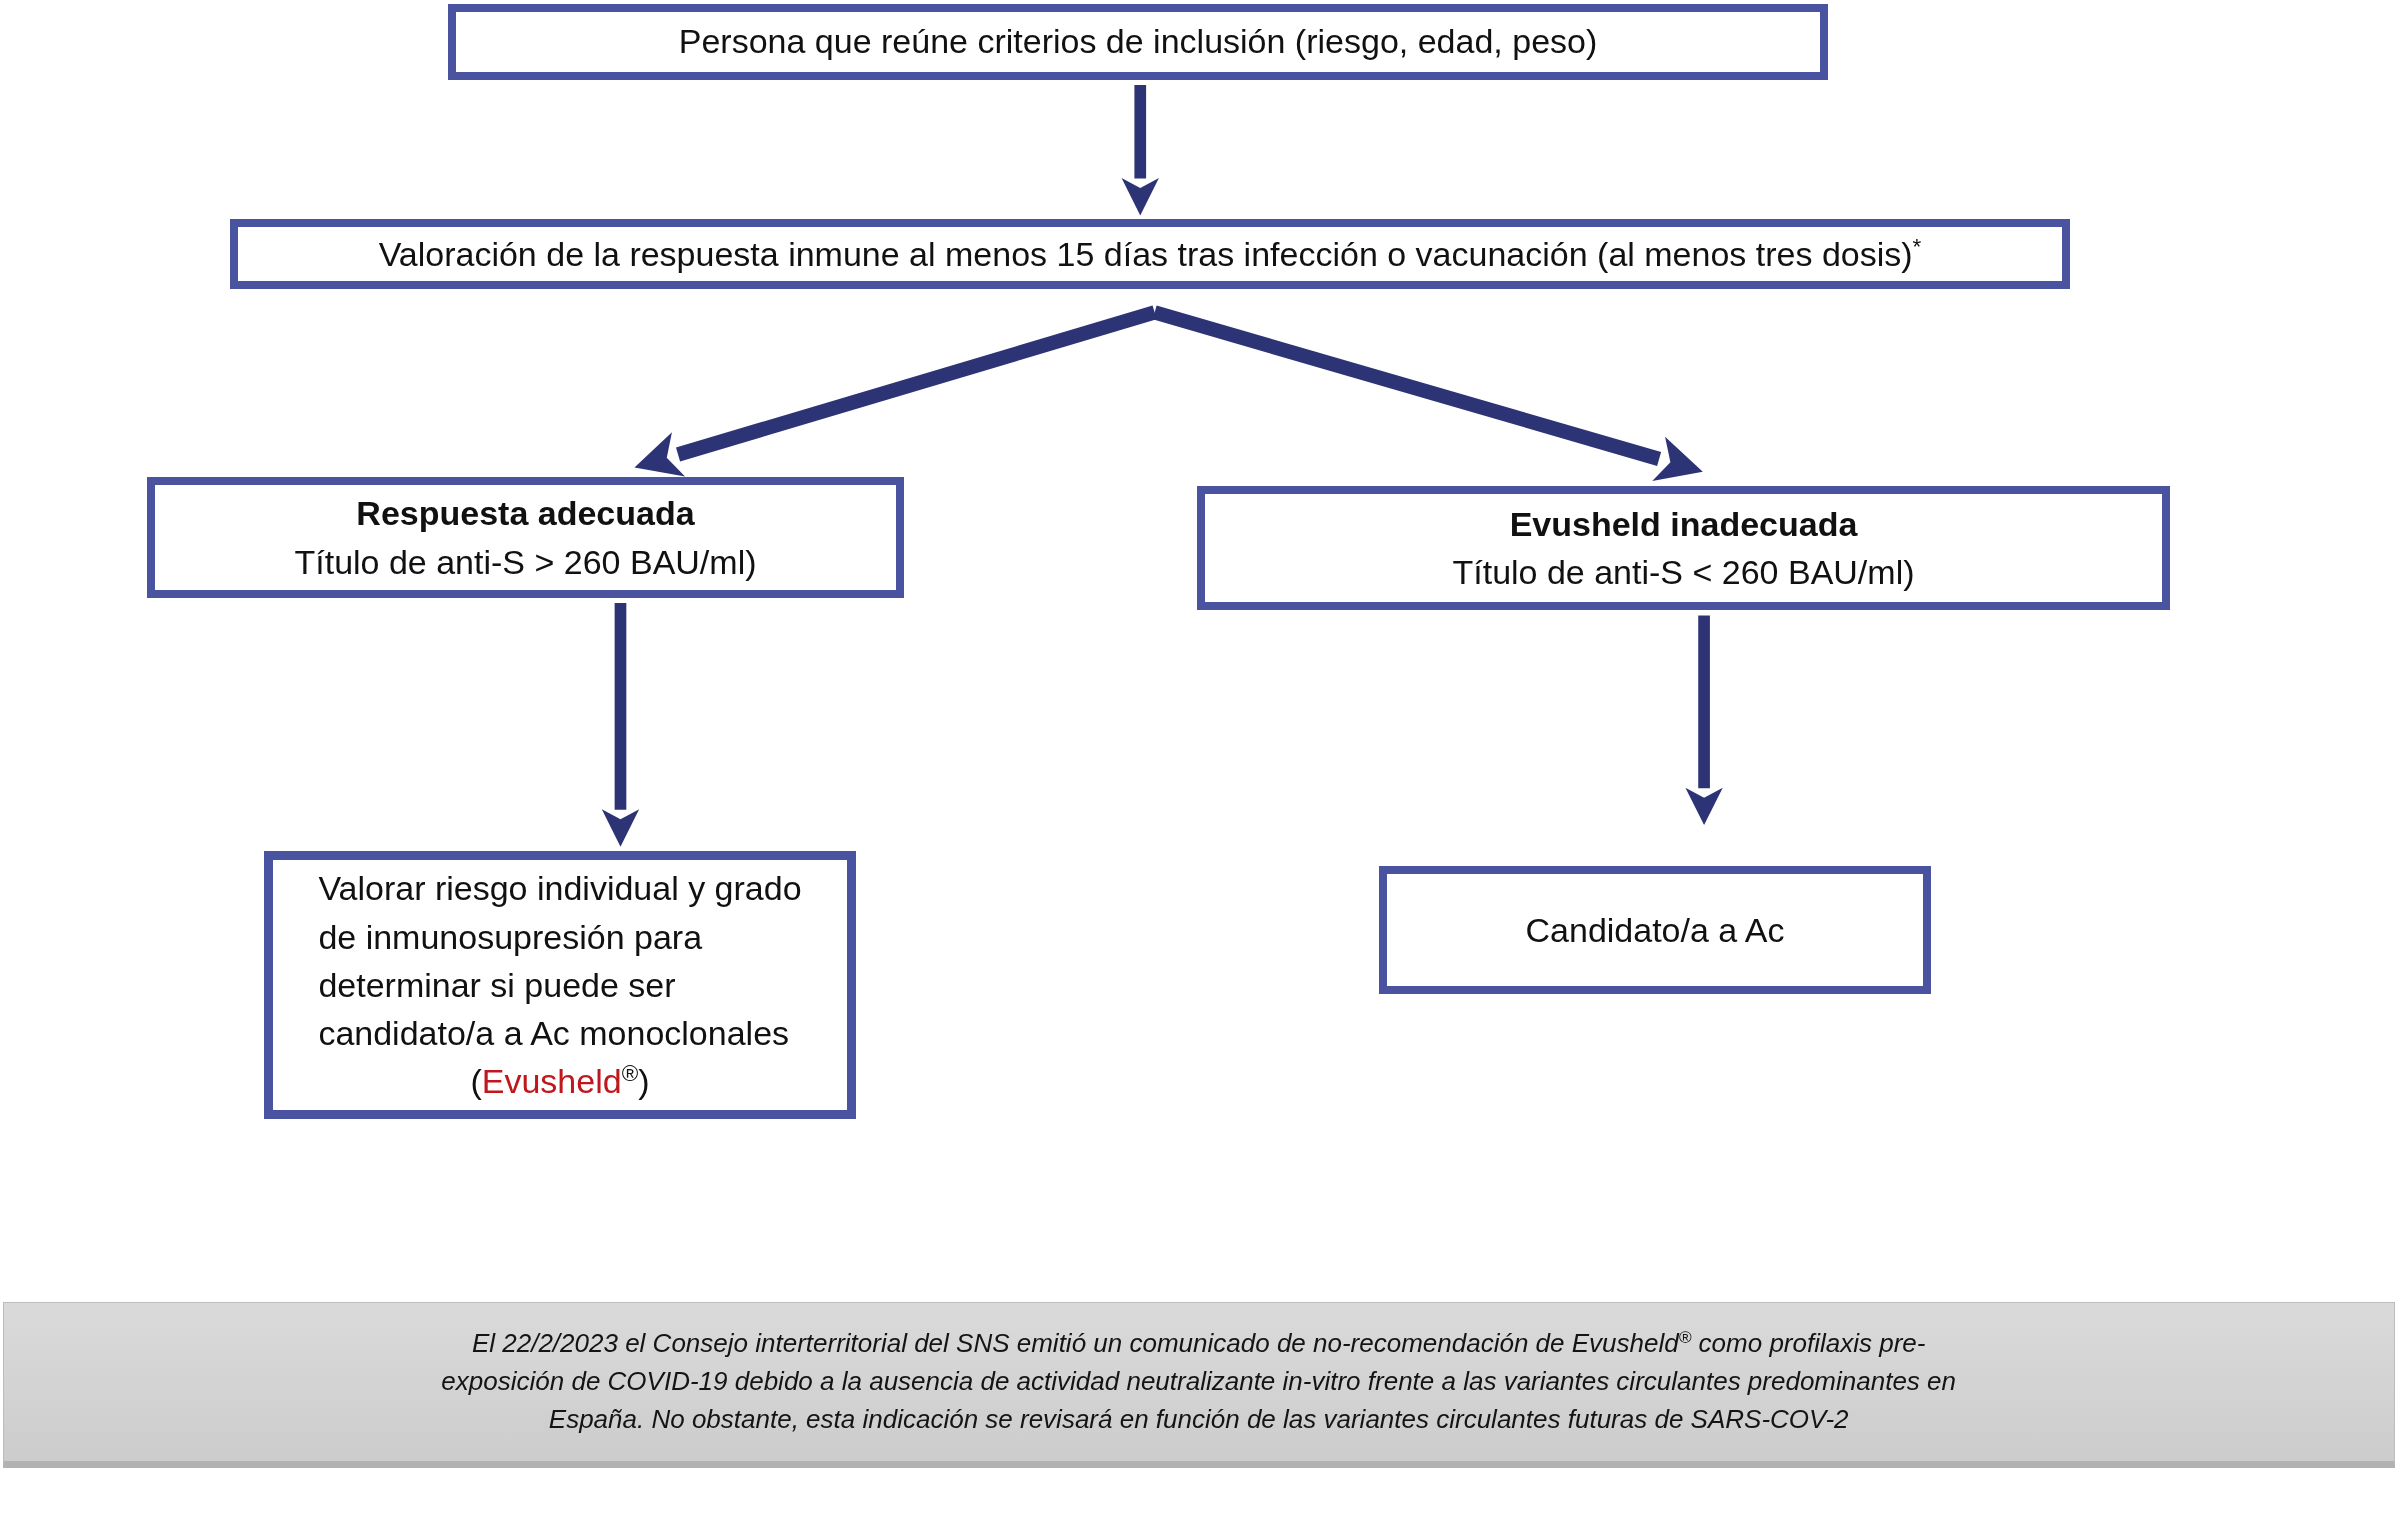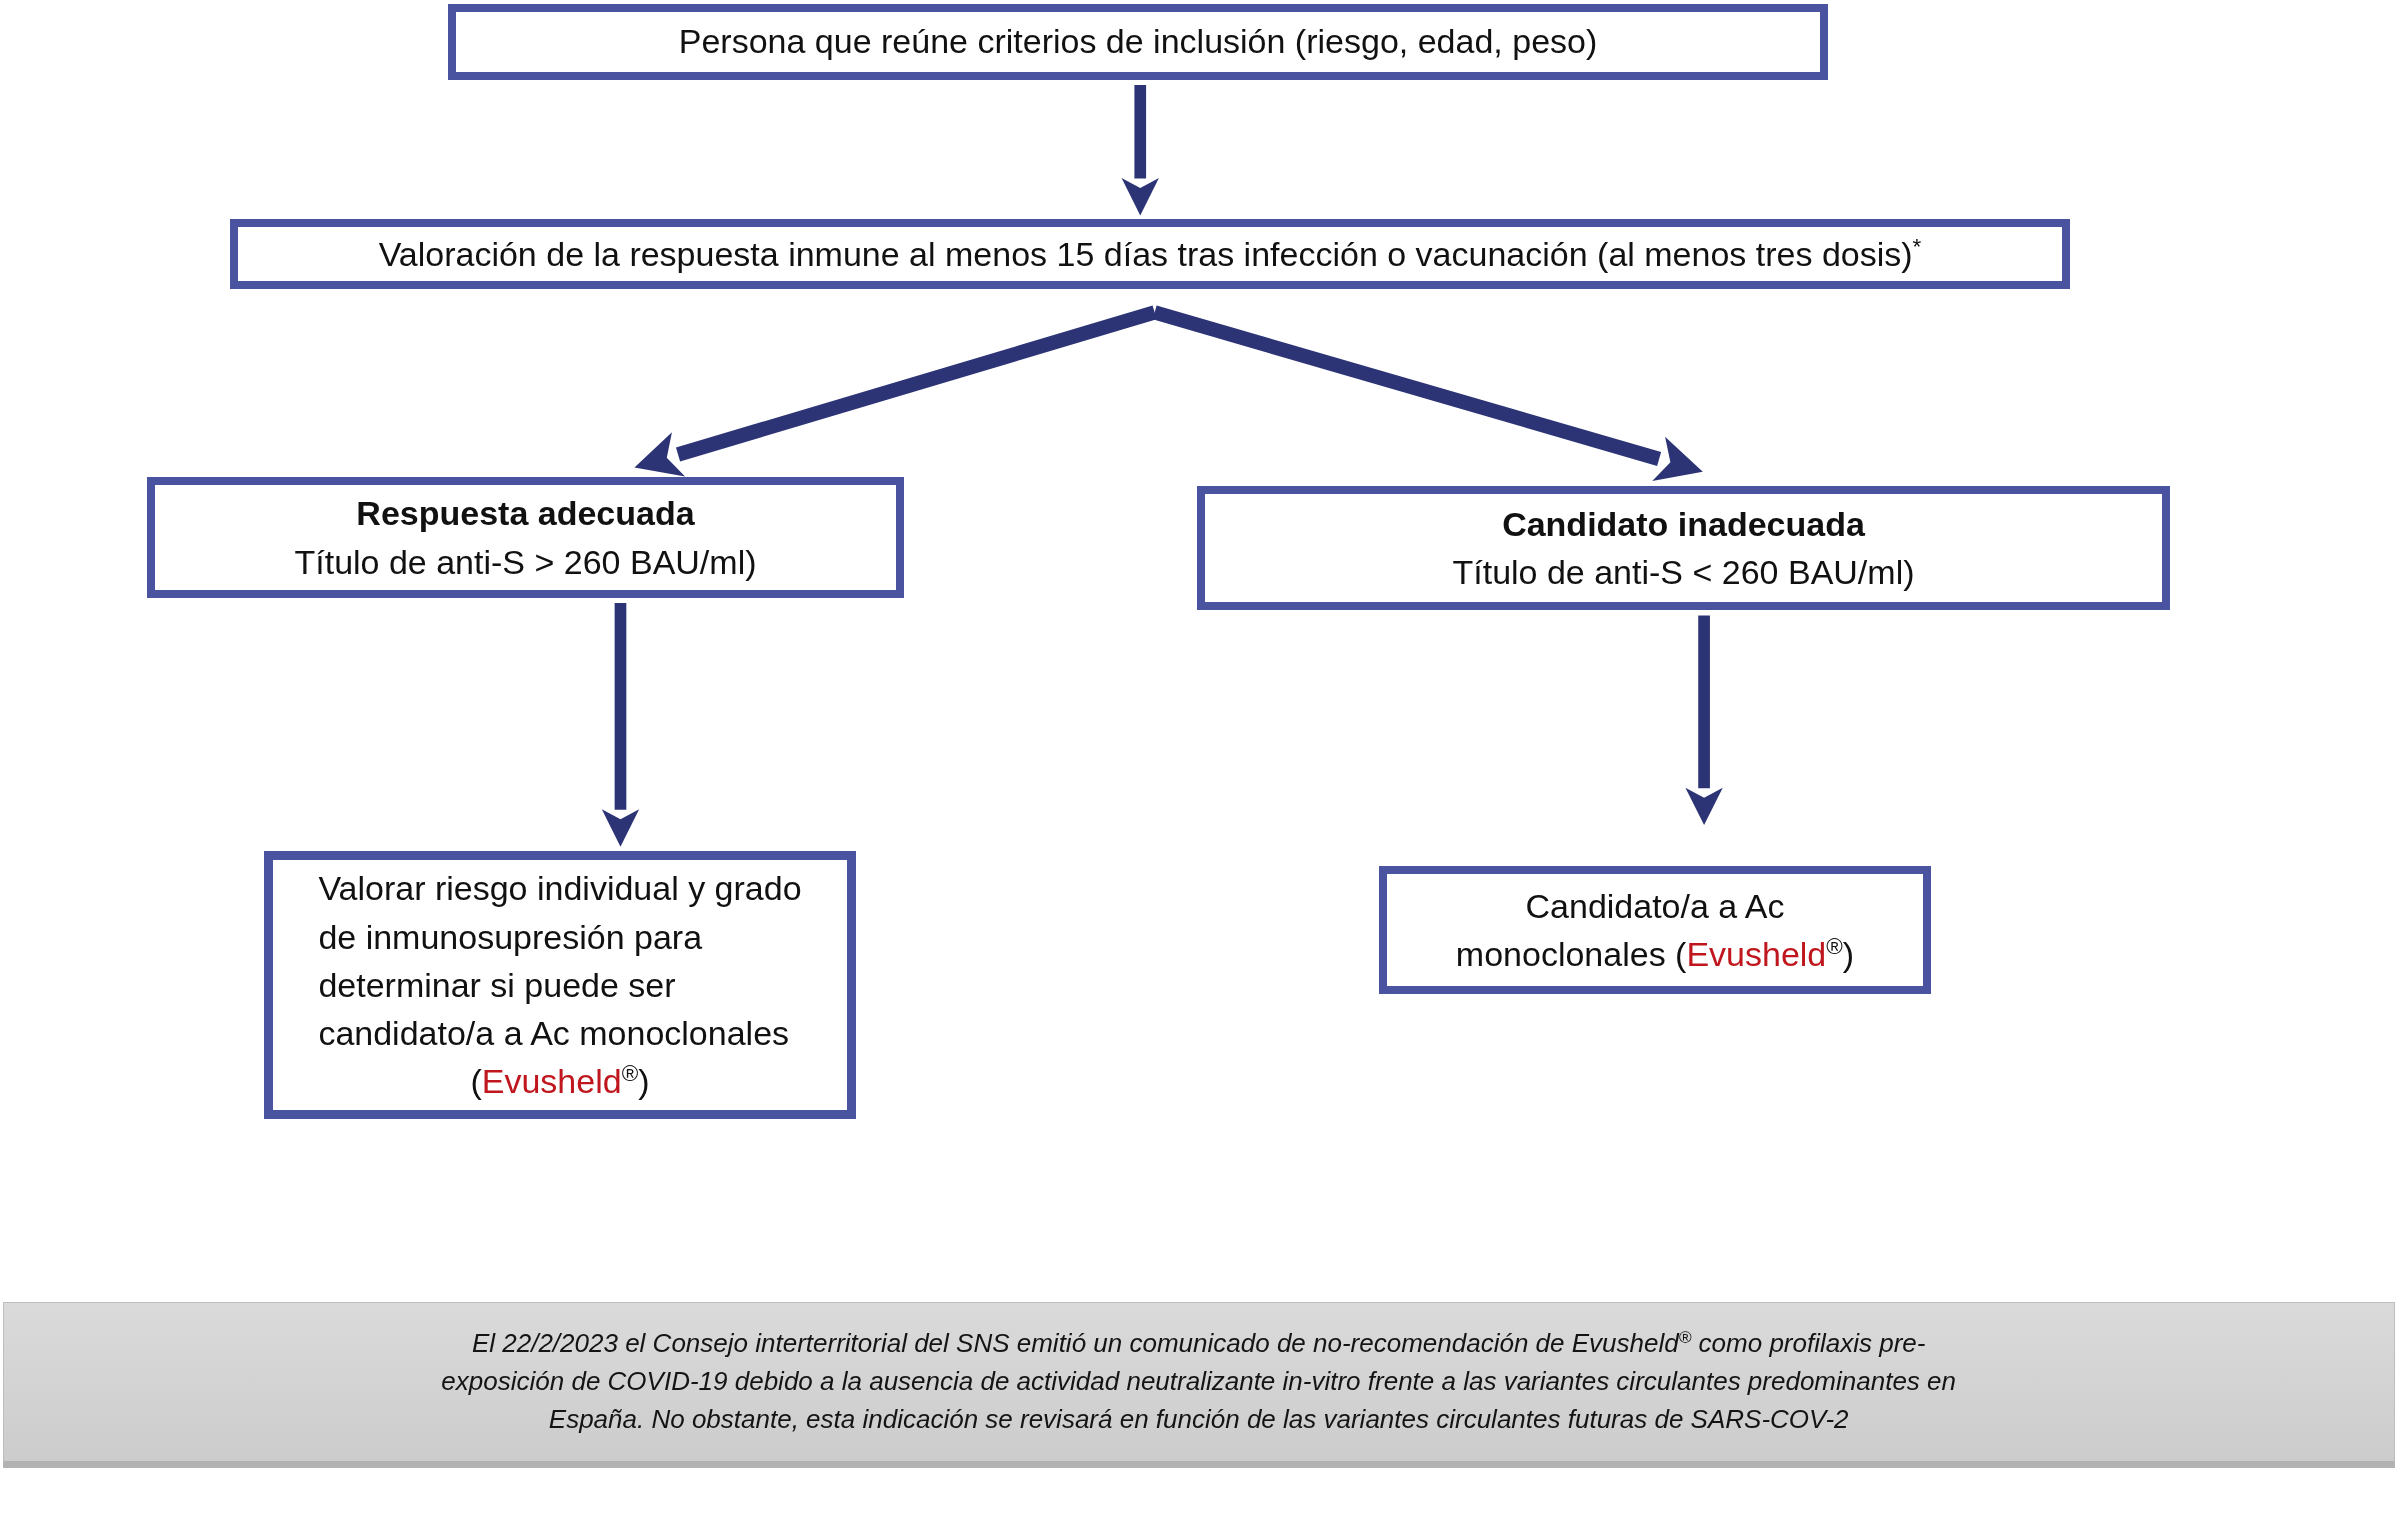--- a/index.html
+++ b/index.html
@@ -94,35 +94,34 @@
   <div class="box b2">
     <span><span>Valoración de la respuesta inmune al menos 15 días tras infección o vacunación (al menos tres dosis)</span><sup class="mark">*</sup></span>
   </div>
 
   <div class="box b3">
     <div class="bold-title">Respuesta adecuada</div>
     <div>Título de anti-S &gt; 260 BAU/ml)</div>
   </div>
 
   <div class="box b4">
-    <div class="bold-title">Candidato inadecuada</div>
+    <div class="bold-title">Evusheld inadecuada</div>
     <div>Título de anti-S &lt; 260 BAU/ml)</div>
   </div>
 
   <div class="box b5">
     <div class="multiline">Valorar riesgo individual y grado
 de inmunosupresión para
 determinar si puede ser
 candidato/a a Ac monoclonales</div>
     <div><span>(</span><span class="red">Evusheld</span><sup class="mark">®</sup><span>)</span></div>
   </div>
 
   <div class="box b6">
     <div>Candidato/a a Ac</div>
-    <div><span>monoclonales (</span><span class="red">Evusheld</span><sup class="mark">®</sup><span>)</span></div>
   </div>
 
   <div class="note">
     <div><span>El 22/2/2023 el Consejo interterritorial del SNS emitió un comunicado de no-recomendación de Evusheld</span><sup class="mark">®</sup><span> como profilaxis pre-</span></div>
     <div>exposición de COVID-19 debido a la ausencia de actividad neutralizante in-vitro frente a las variantes circulantes predominantes en</div>
     <div>España. No obstante, esta indicación se revisará en función de las variantes circulantes futuras de SARS-COV-2</div>
   </div>
 
 </div>
 

